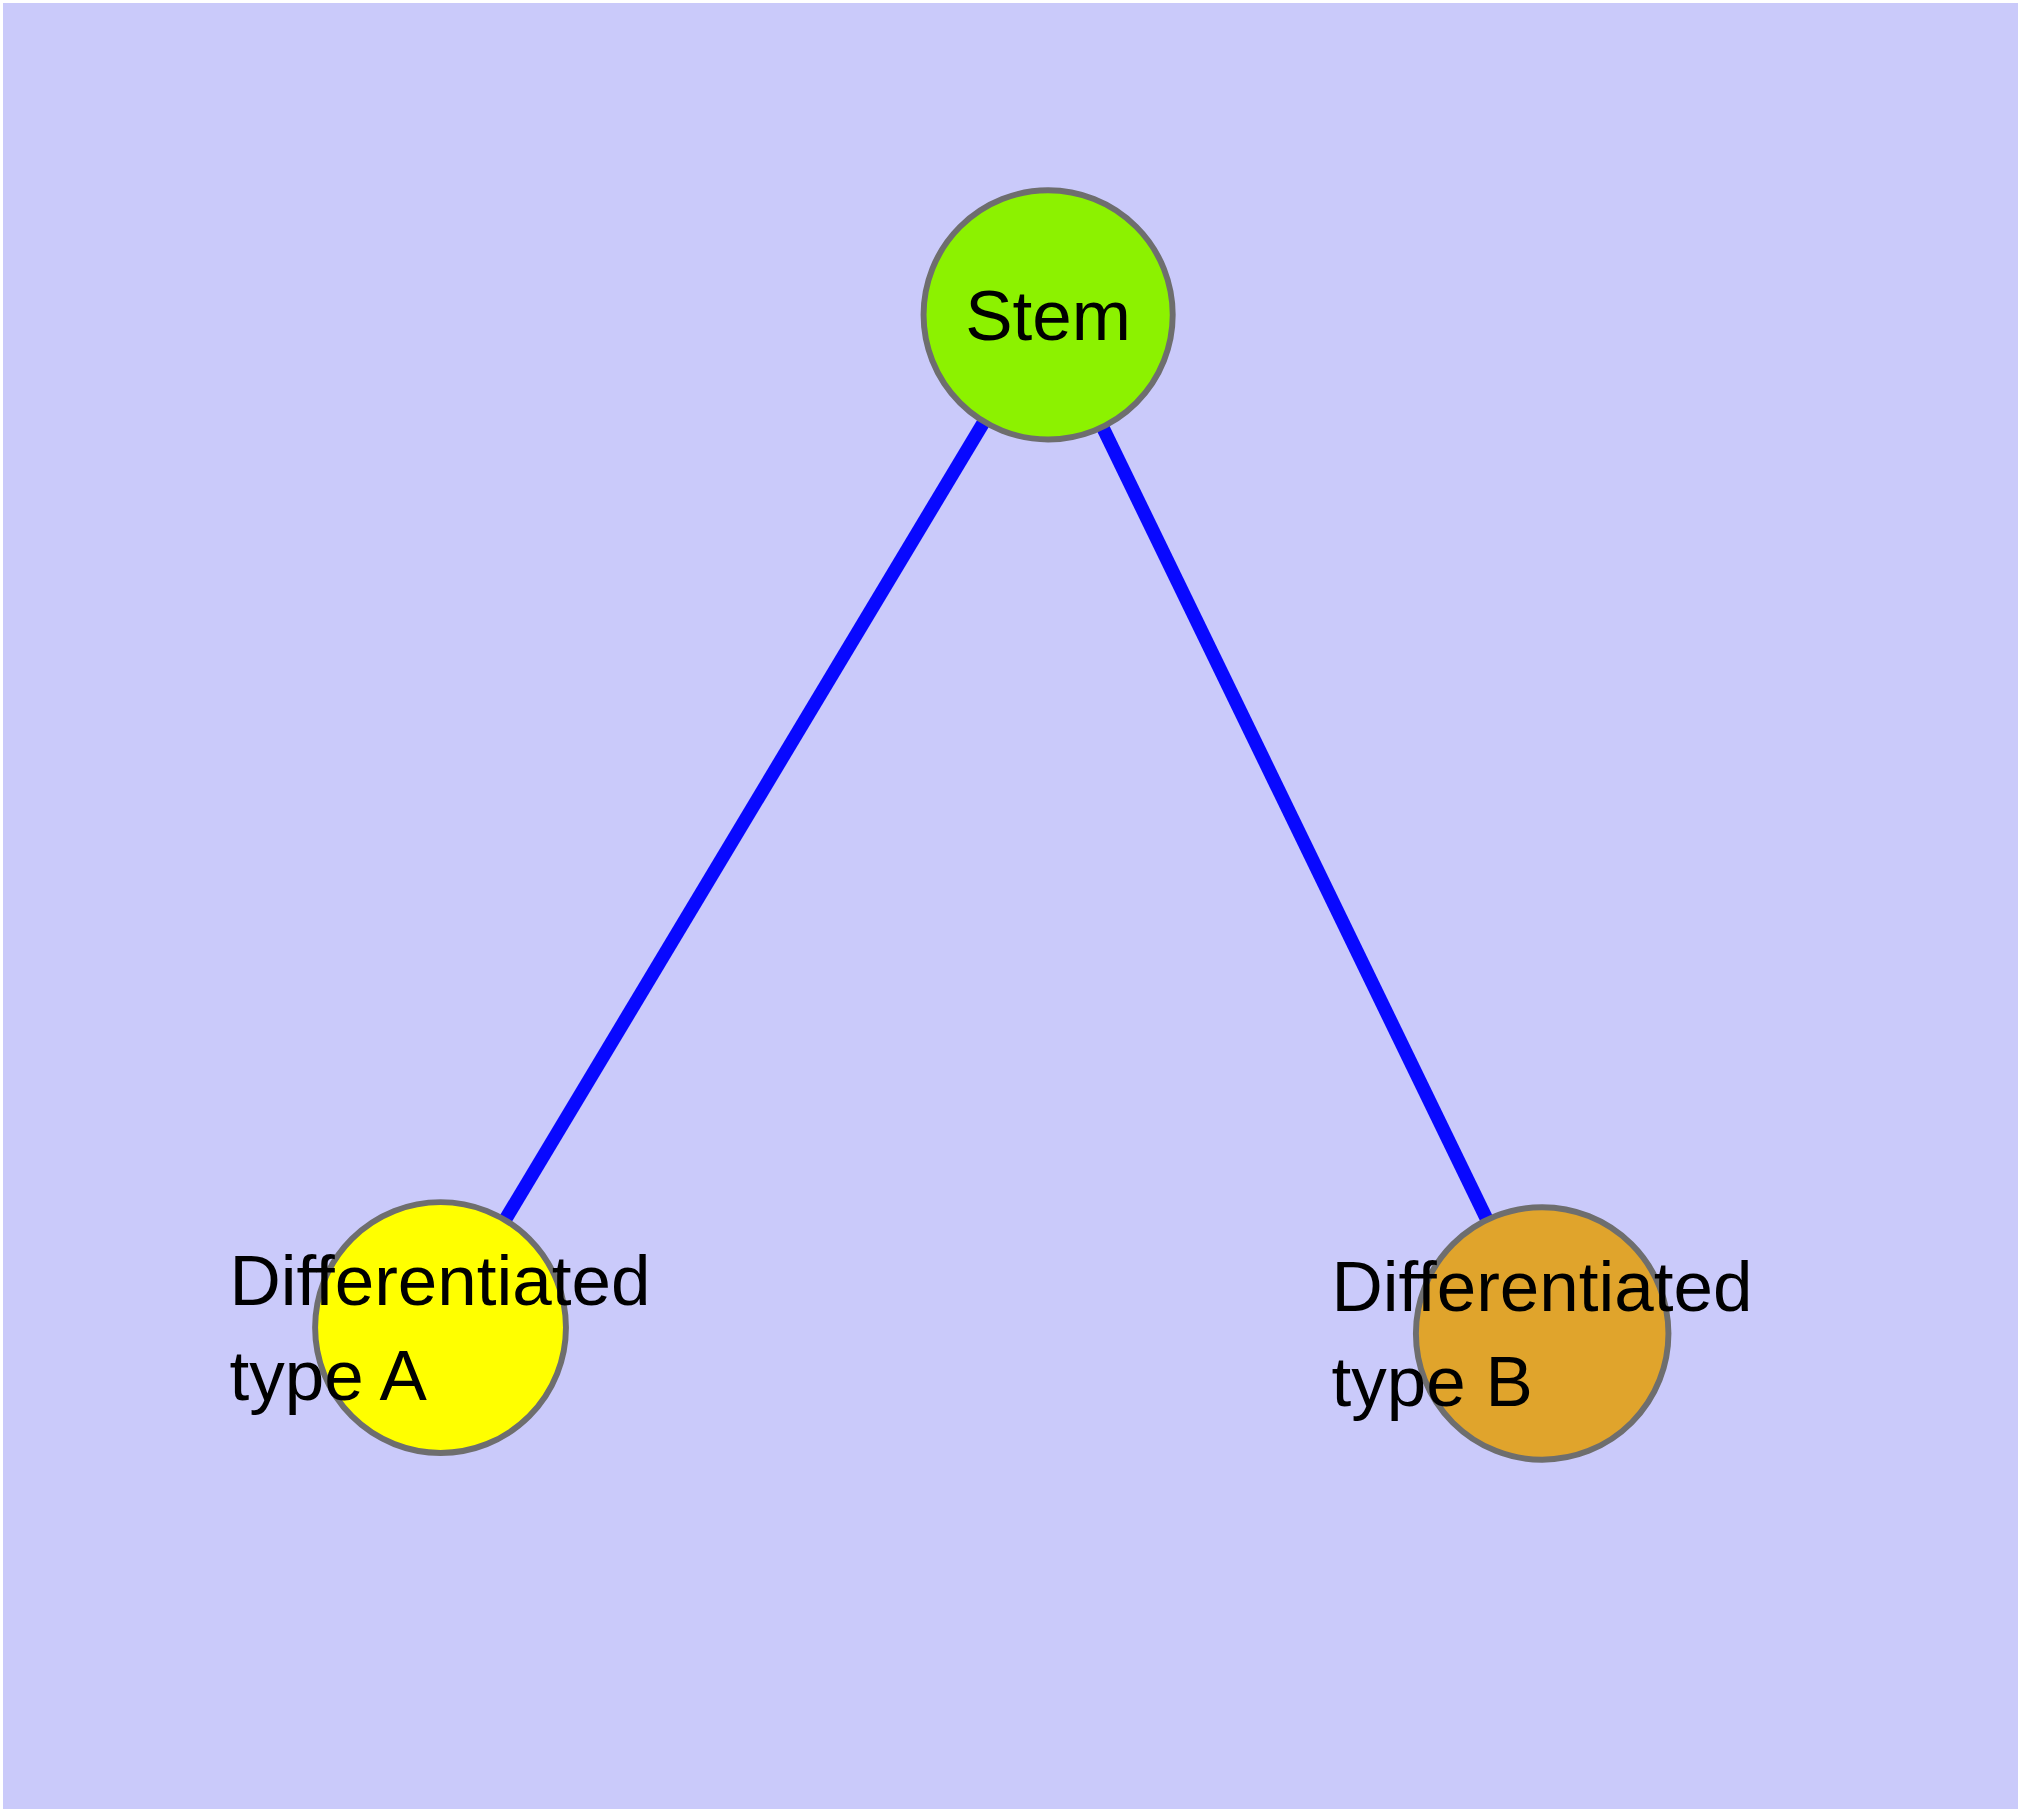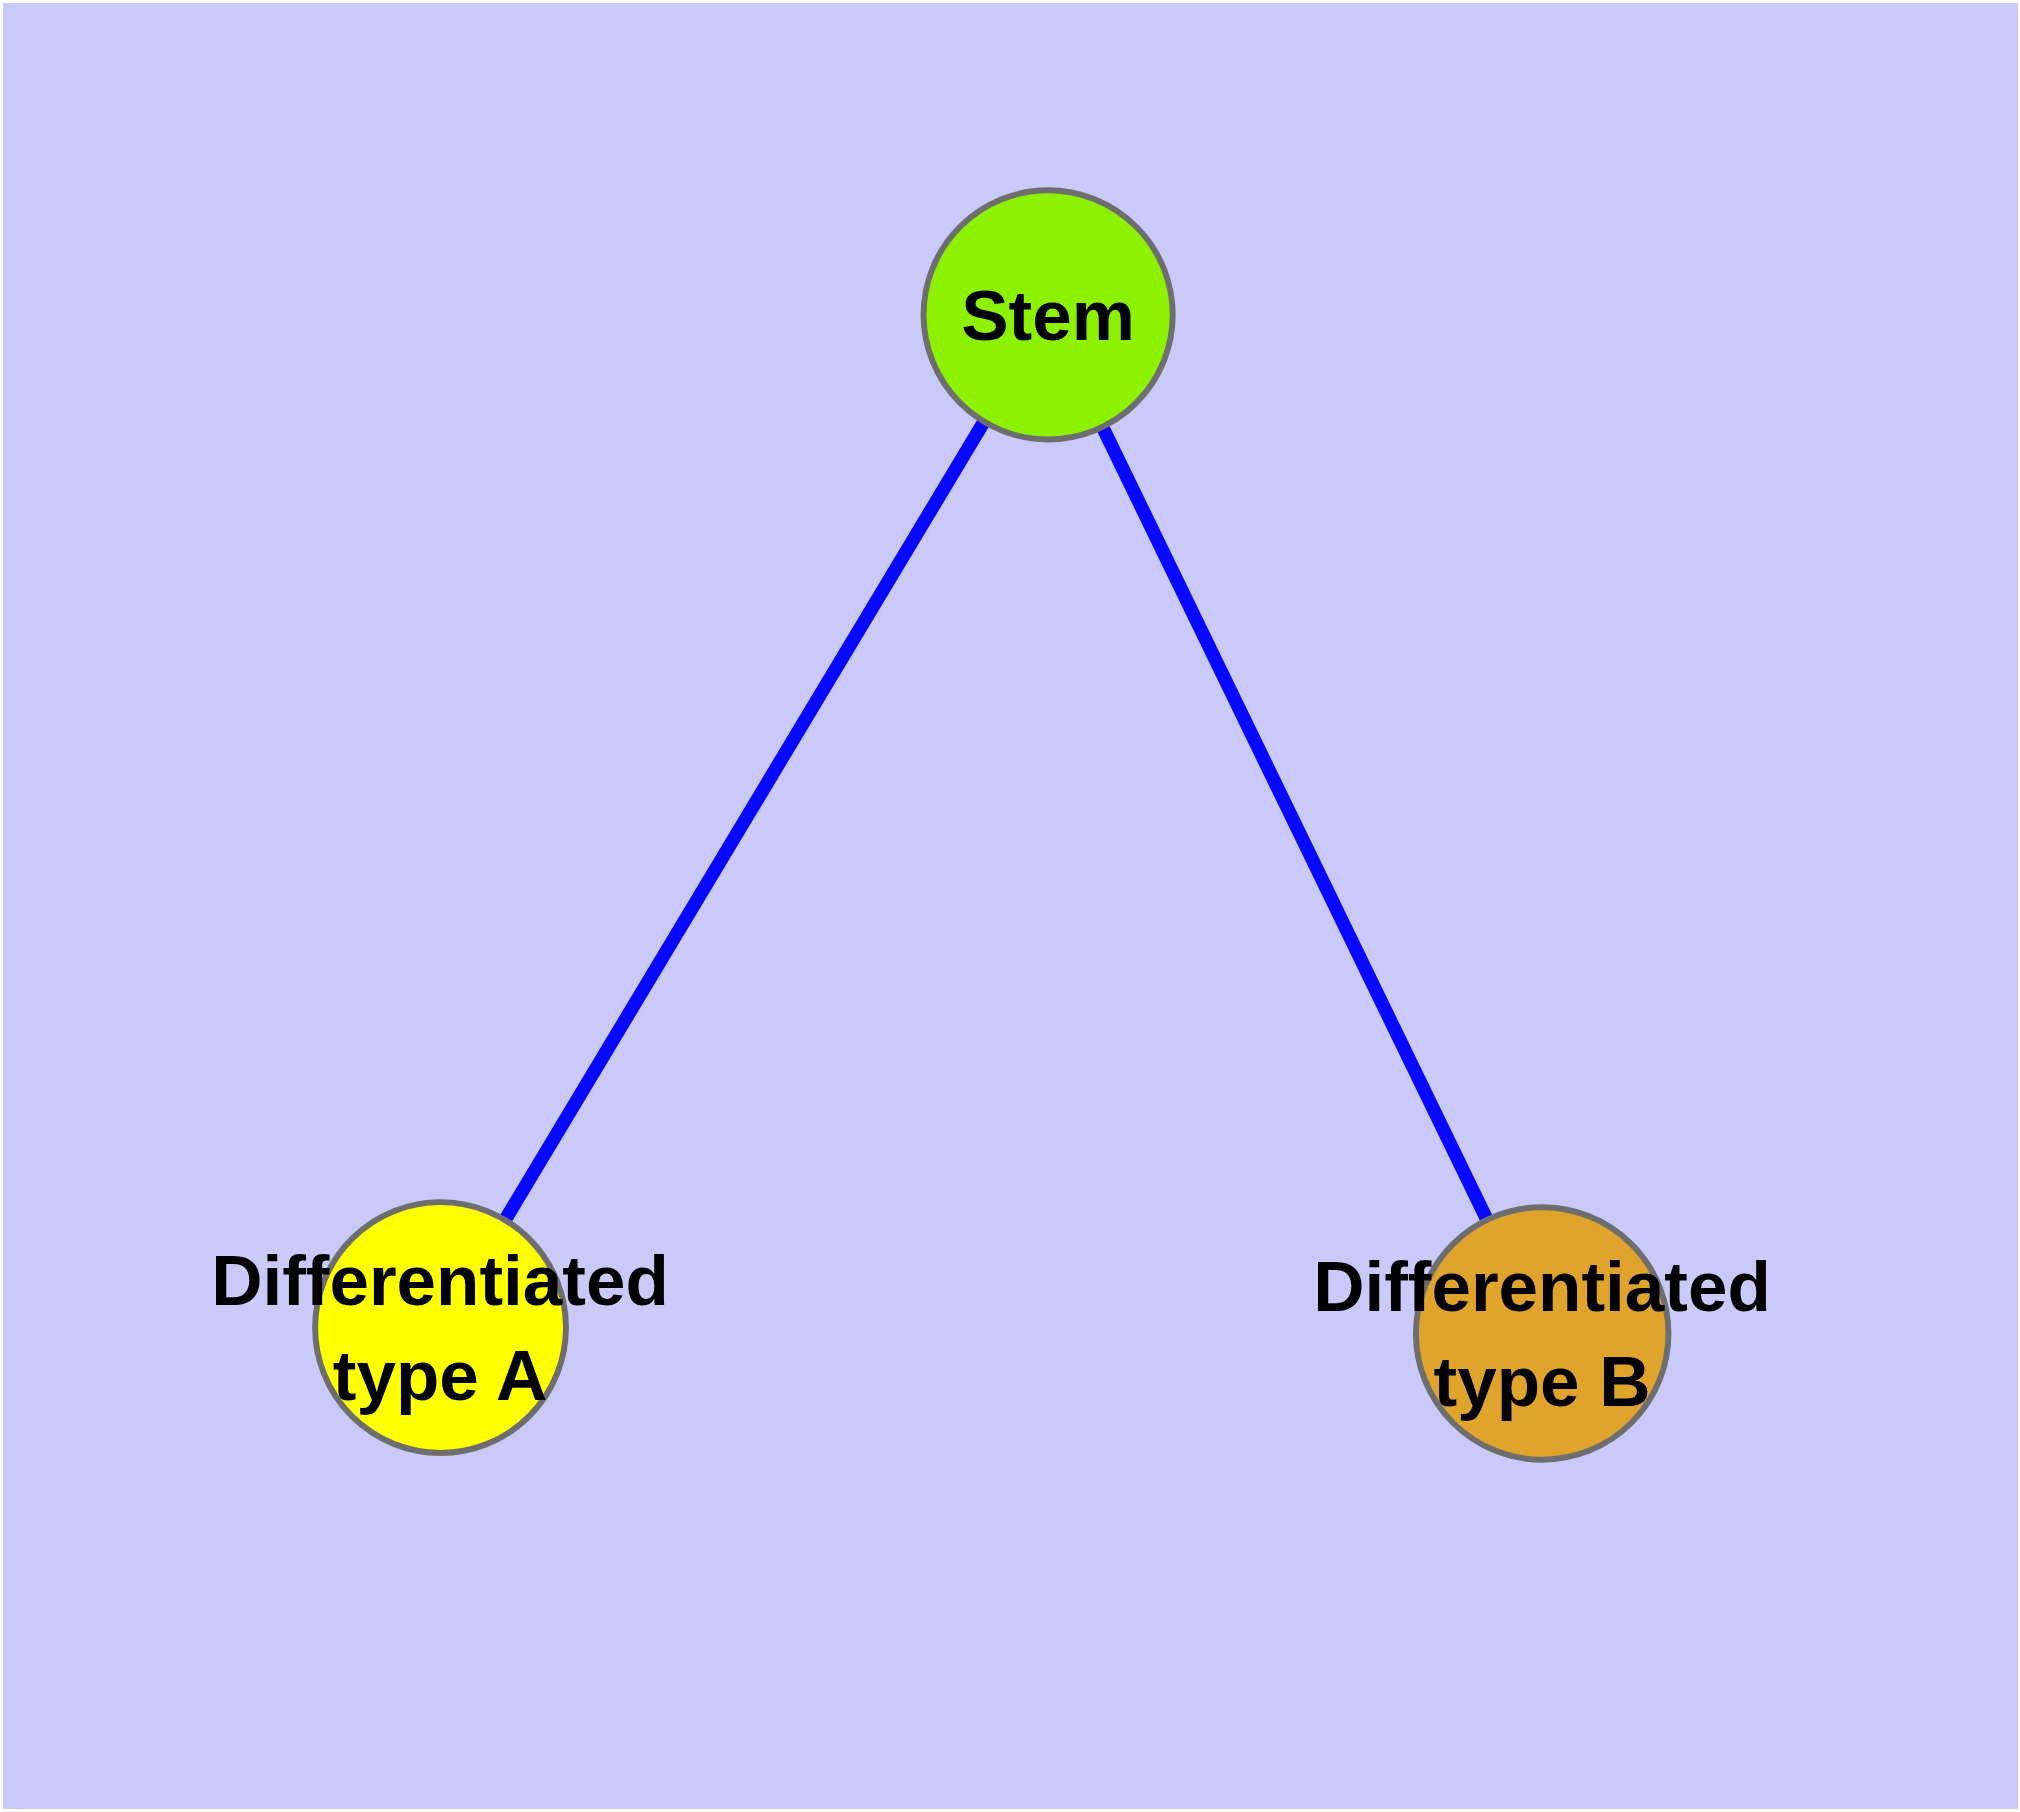--- a/index.html
+++ b/index.html
@@ -20,25 +20,25 @@
   }
   #graph {
     position: absolute;
     left: 0;
     top: 0;
     display: block;
   }
   .node-label {
     position: absolute;
     transform: translate(-50%, -50%);
-    font-weight: bold;
+    font-weight: normal;
     font-size: 71px;
     line-height: 95px;
     color: #000000;
-    text-align: center;
+    text-align: left;
     white-space: pre-line;
     letter-spacing: 0px;
     user-select: none;
   }
 </style>
 </head>
 <body>
 
 <div class="page" style="background: rgb(202, 202, 250); border-color: rgb(255, 255, 255);">
   <svg id="graph" xmlns="http://www.w3.org/2000/svg" width="2014" height="1805" viewBox="0 0 2376 2130">

